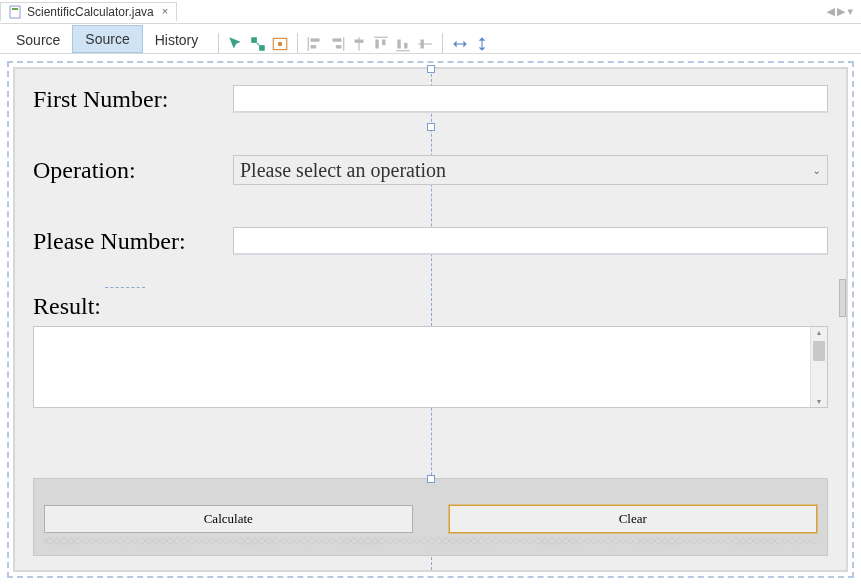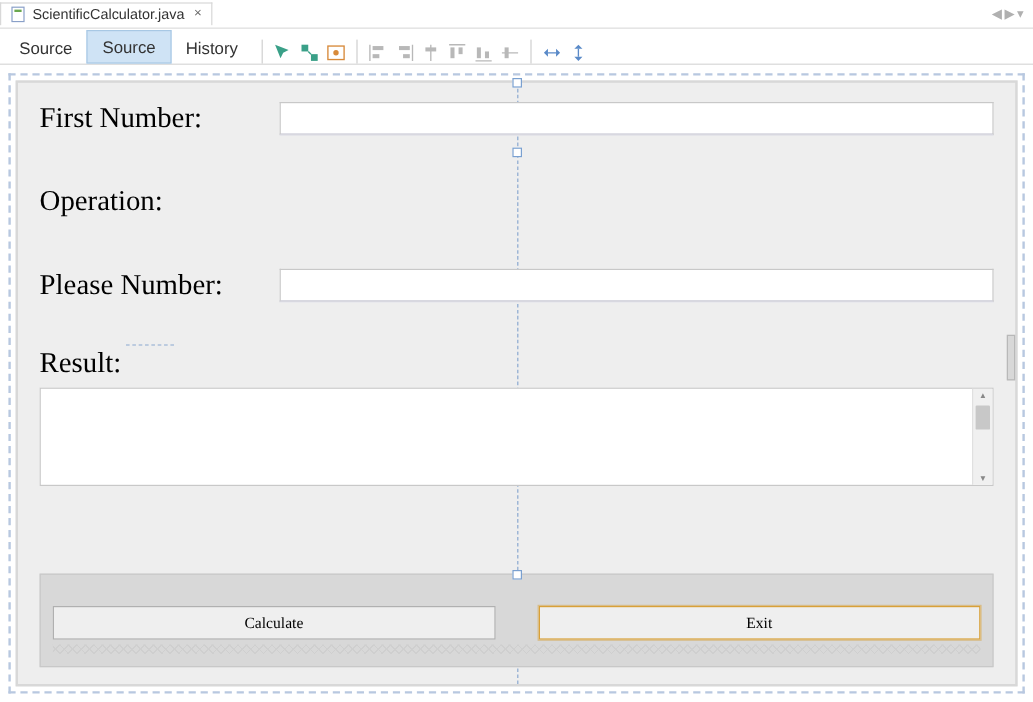--- a/index.html
+++ b/index.html
@@ -371,20 +371,24 @@
       <div class="handle" style="left:50%;top:54px;margin-left:-4px"></div>
       <div class="side-handle-r"></div>
 
       <div class="form-row">
         <div class="form-label">First Number:</div>
         <input class="form-input" style="">
       </div>
 
       <div class="form-row">
         <div class="form-label">Operation:</div>
+        <div class="form-combo">
+          <span>Please select an operation</span>
+          <span class="combo-arrow">⌄</span>
+        </div>
       </div>
 
       <div class="form-row" style="margin-bottom:38px">
         <div class="form-label">Please Number:</div>
         <input class="form-input" style="">
       </div>
       <div class="guide-h" style="top:218px;left:90px;width:40px;right:auto"></div>
 
       <div class="result-block">
         <div class="form-label">Result:</div>
@@ -395,20 +399,20 @@
             <div class="thumb"></div>
             <div class="arrow-down">▾</div>
           </div>
         </div>
       </div>
 
       <div class="button-panel">
         <div class="handle" style="left:50%;top:-4px;margin-left:-4px"></div>
         <div class="button-row">
           <div class="swing-btn">Calculate</div>
-          <div class="swing-btn selected" style="position:relative">Exit</div>
+          <div class="swing-btn selected" style="position:relative">Clear</div>
         </div>
         <div class="zigzag"></div>
       </div>
 
     </div>
   </div>
 </div>
 
 </body></html>

